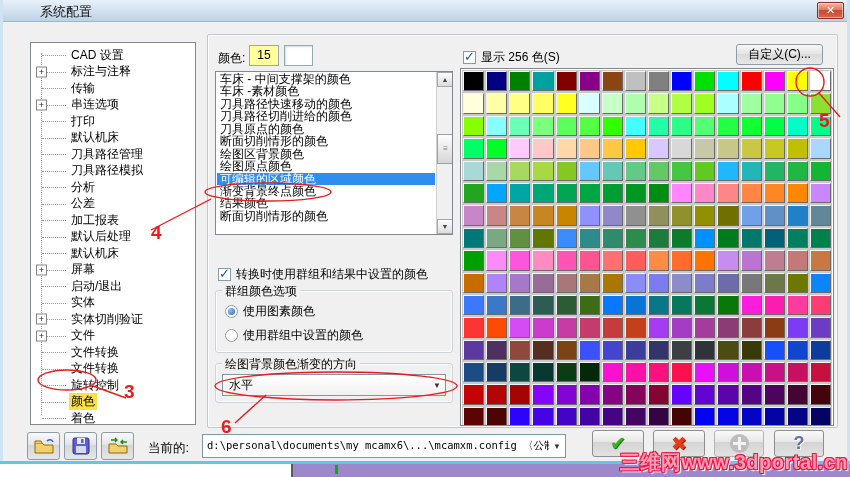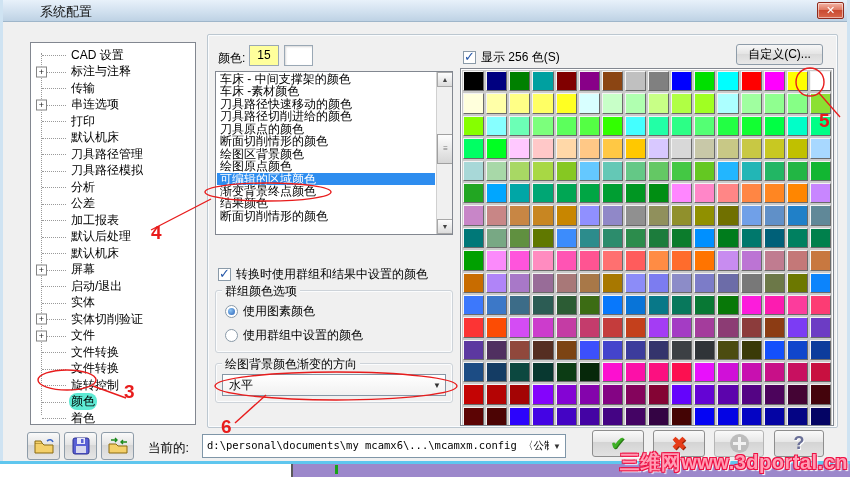--- a/index.html
+++ b/index.html
@@ -27,21 +27,21 @@
 
   
   .tree-panel { position:absolute; left:30px; top:42px; width:166px; height:383px; background:#fff;
                 border:1px solid #828790; padding-top:4px; overflow:hidden; }
   .tree-vline { position:absolute; left:10px; top:10px; height:362px; border-left:1px dotted #9a9a9a; }
   .trow { position:relative; height:16.5px; display:flex; align-items:center; padding-left:38px; white-space:nowrap; cursor:default; }
   .trow::before { content:""; position:absolute; left:11px; top:50%; width:24px; border-top:1px dotted #9a9a9a; }
   .trow .plus { position:absolute; left:5px; top:50%; transform:translateY(-50%); width:11px; height:11px;
                 background:#fff; border:1px solid #848484; font-size:9px; line-height:9px; text-align:center; color:#222; }
   .trow .tlabel { font-size:12px; padding:0 2px; }
-  .trow.selected .tlabel { background:#5eead4;border-radius:8px; }
+  .trow.selected .tlabel { background:#fde047; }
 
   
   .main-frame { position:absolute; left:207px; top:34px; width:631px; height:394px;
                 border:1px solid #bcc7d0; border-radius:2px; box-shadow:inset 0 0 0 1px #fafcfe; }
 
   
   .lbl { position:absolute; font-size:12px; white-space:nowrap; }
   .color-num { position:absolute; left:249px; top:45px; width:30px; height:21px; background:#ffff9c;
                border:1px solid #9aa8b5; text-align:center; line-height:19px; font-size:12px; }
   .color-swatch { position:absolute; left:284px; top:45px; width:29px; height:21px; background:#ffffff;

